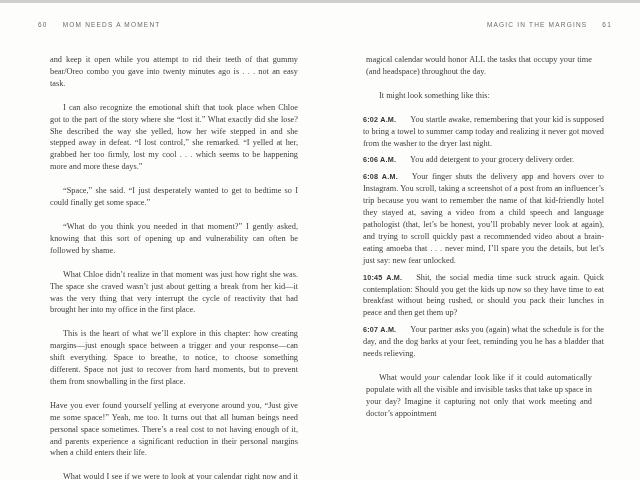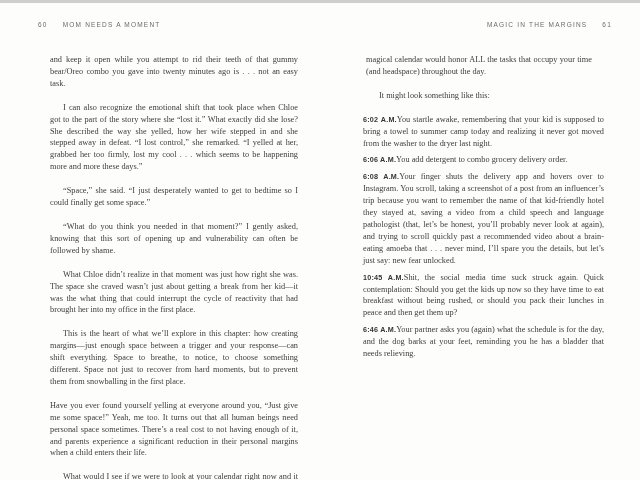--- a/index.html
+++ b/index.html
@@ -51,21 +51,21 @@
 
   .entry {
     margin: 5px 0 5px 9px;
     text-indent: 0;
   }
   .entry .time {
     font-family: "Liberation Sans", sans-serif;
     font-weight: bold;
     font-size: 7.2px;
     letter-spacing: 0.2px;
-    margin-right: 0;
+    margin-right: 14px;
     color: #343434;
   }
   em { font-style: italic; }
 </style>
 </head>
 <body>
 
 <div class="top-edge"></div>
 
 <div class="running-head rh-left">
@@ -76,41 +76,44 @@
 <div class="running-head rh-right">
   <span class="rh-title">MAGIC IN THE MARGINS</span>
   <span class="folio">61</span>
 </div>
 
 <div class="page page-left">
   <p class="noindent">and keep it open while you attempt to rid their teeth of that gummy bear/Oreo combo you gave into twenty minutes ago is . . . not an easy task.</p>
   <p>I can also recognize the emotional shift that took place when Chloe got to the part of the story where she “lost it.” What exactly did she lose? She described the way she yelled, how her wife stepped in and she stepped away in defeat. “I lost control,” she remarked. “I yelled at her, grabbed her too firmly, lost my cool . . . which seems to be happening more and more these days.”</p>
   <p>“Space,” she said. “I just desperately wanted to get to bedtime so I could finally get some space.”</p>
   <p>“What do you think you needed in that moment?” I gently asked, knowing that this sort of opening up and vulnerability can often be followed by shame.</p>
-  <p>What Chloe didn’t realize in that moment was just how right she was. The space she craved wasn’t just about getting a break from her kid—it was the what thing that could interrupt the cycle of reactivity that had brought her into my office in the first place.</p>
+  <p>What Chloe didn’t realize in that moment was just how right she was. The space she craved wasn’t just about getting a break from her kid—it was the very thing that very interrupt the cycle of reactivity that had brought her into my office in the first place.</p>
   <p>This is the heart of what we’ll explore in this chapter: how creating margins—just enough space between a trigger and your response—can shift everything. Space to breathe, to notice, to choose something different. Space not just to recover from hard moments, but to prevent them from snowballing in the first place.</p>
 
 
   <p class="noindent">Have you ever found yourself yelling at everyone around you, “Just give me some space!” Yeah, me too. It turns out that all human beings need personal space sometimes. There’s a real cost to not having enough of it, and parents experience a significant reduction in their personal margins when a child enters their life.</p>
   <p>What would I see if we were to look at your calendar right now and it magically showcased all the things that take up space in your life? I’m not just talking about your meetings, appointments, and kids’ activities. This</p>
 </div>
 
 <div class="page page-right">
   <p class="noindent">magical calendar would honor ALL the tasks that occupy your time (and headspace) throughout the day.</p>
   <p>It might look something like this:</p>
 
   <p class="entry">
     <span class="time">6:02 A.M.</span><span>You startle awake, remembering that your kid is supposed to bring a towel to summer camp today and realizing it never got moved from the washer to the dryer last night.</span>
   </p>
   <p class="entry">
-    <span class="time">6:06 A.M.</span><span>You add detergent to combo grocery delivery order.</span>
+    <span class="time">6:06 A.M.</span><span>You add detergent to your grocery delivery order.</span>
   </p>
   <p class="entry">
     <span class="time">6:08 A.M.</span><span>Your finger shuts the delivery app and hovers over to Instagram. You scroll, taking a screenshot of a post from an influencer’s trip because you want to remember the name of that kid-friendly hotel they stayed at, saving a video from a child speech and language pathologist (that, let’s be honest, you’ll probably never look at again), and trying to scroll quickly past a recommended video about a brain-eating amoeba that . . . never mind, I’ll spare you the details, but let’s just say: new fear unlocked.</span>
   </p>
   <p class="entry">
     <span class="time">10:45 A.M.</span><span>Shit, the social media time suck struck again. Quick contemplation: Should you get the kids up now so they have time to eat breakfast without being rushed, or should you pack their lunches in peace and then get them up?</span>
   </p>
   <p class="entry">
-    <span class="time">6:46 A.M.</span><span>Your partner asks you (again) what the schedule is for the day, and the dog barks at your feet, reminding you he has a bladder that needs relieving.</span>
+    <span class="time">6:07 A.M.</span><span>Your partner asks you (again) what the schedule is for the day, and the dog barks at your feet, reminding you he has a bladder that needs relieving.</span>
   </p>
 
+  <p>
+    <span>What would </span><em>your</em><span> calendar look like if it could automatically populate with all the visible and invisible tasks that take up space in your day? Imagine it capturing not only that work meeting and doctor’s appointment</span>
+  </p>
 </div>
 
 </body></html>

